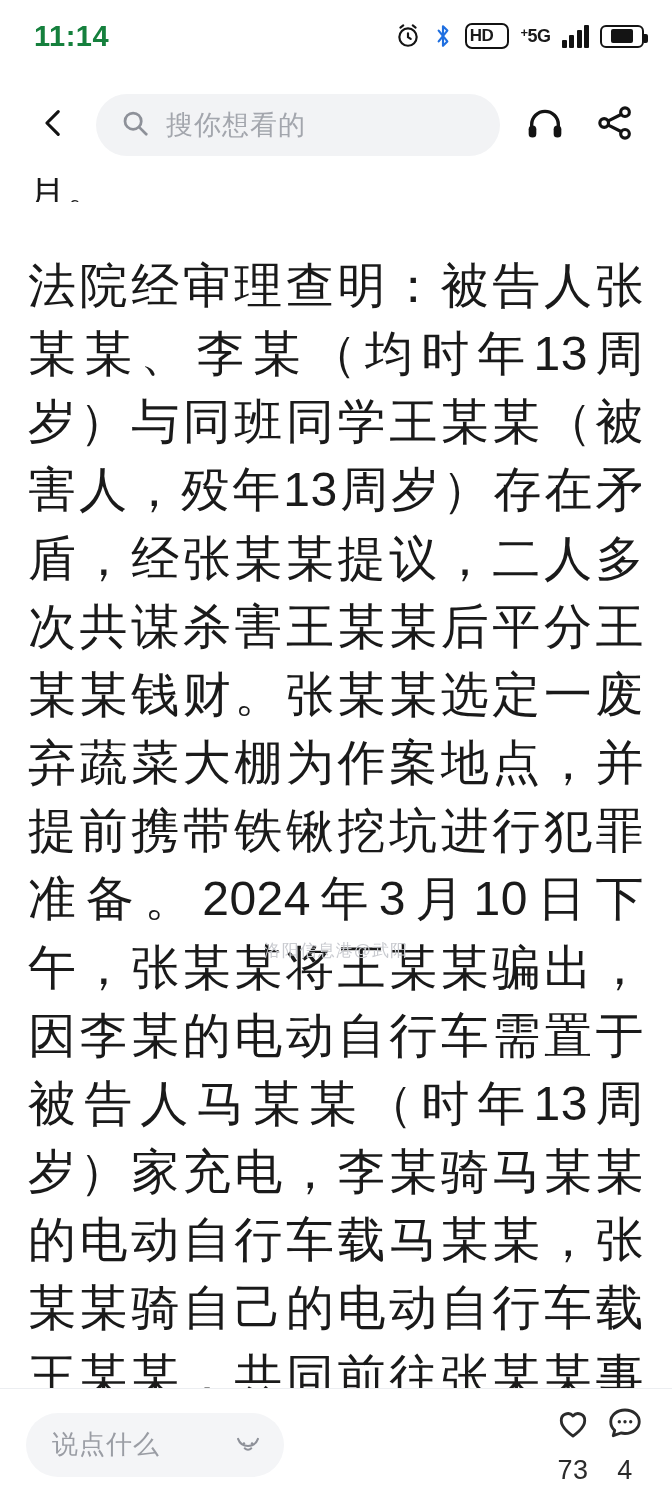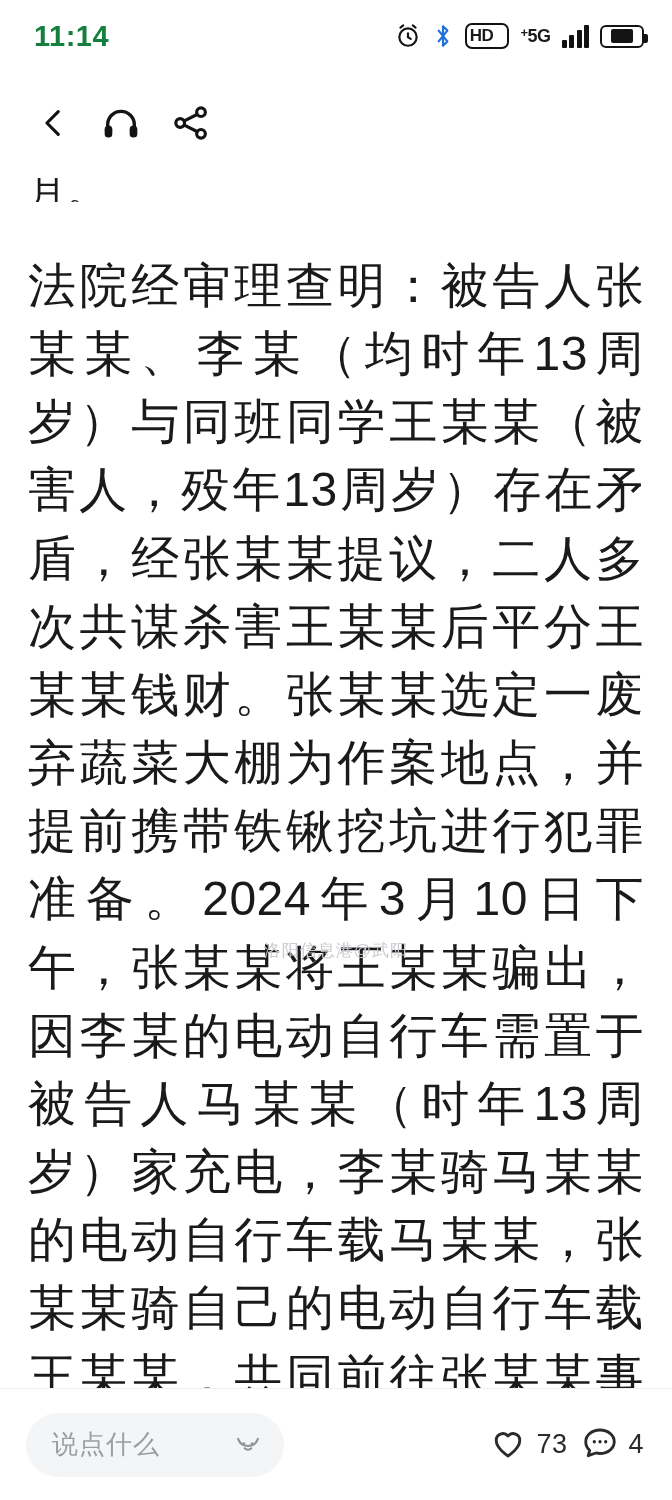--- a/index.html
+++ b/index.html
@@ -203,20 +203,21 @@
     font-size: 26px;
     color: #9a9da4;
     letter-spacing: 1px;
   }
   .action {
     display: flex;
     align-items: center;
     gap: 9px;
     cursor: pointer;
     padding: 0 4px;
+    flex-direction: column;
   }
   .action-label {
     font-size: 27px;
     color: #2b2b2b;
     letter-spacing: 0.5px;
   }
   .spacer { flex: 1 1 auto; }
 </style>
 </head>
 <body>
@@ -257,20 +258,29 @@
 
   <div class="topnav">
     <div class="back-btn">
       <span>
         <svg width="34" height="34" viewBox="0 0 24 24" fill="none" stroke="#131313" stroke-width="2.2" stroke-linecap="round" stroke-linejoin="round">
           <path d="M15 4 7 12l8 8"></path>
         </svg>
       </span>
     </div>
 
+    <div class="searchbar">
+      <span>
+        <svg width="30" height="30" viewBox="0 0 24 24" fill="none" stroke="#8e9199" stroke-width="2.2" stroke-linecap="round">
+          <circle cx="10.5" cy="10.5" r="6.5"></circle>
+          <path d="M15.5 15.5 21 21"></path>
+        </svg>
+      </span>
+      <span class="search-placeholder">搜你想看的</span>
+    </div>
 
     <div class="nav-icon-btn">
       <span>
         <svg width="40" height="40" viewBox="0 0 24 24" fill="none" stroke="#131313" stroke-width="2" stroke-linecap="round" stroke-linejoin="round">
           <path d="M4 15v-2a8 8 0 0 1 16 0v2"></path>
           <rect x="2.2" y="13.5" width="4.6" height="7.2" rx="2.3" fill="#131313" stroke="none"></rect>
           <rect x="17.2" y="13.5" width="4.6" height="7.2" rx="2.3" fill="#131313" stroke="none"></rect>
         </svg>
       </span>
     </div>

